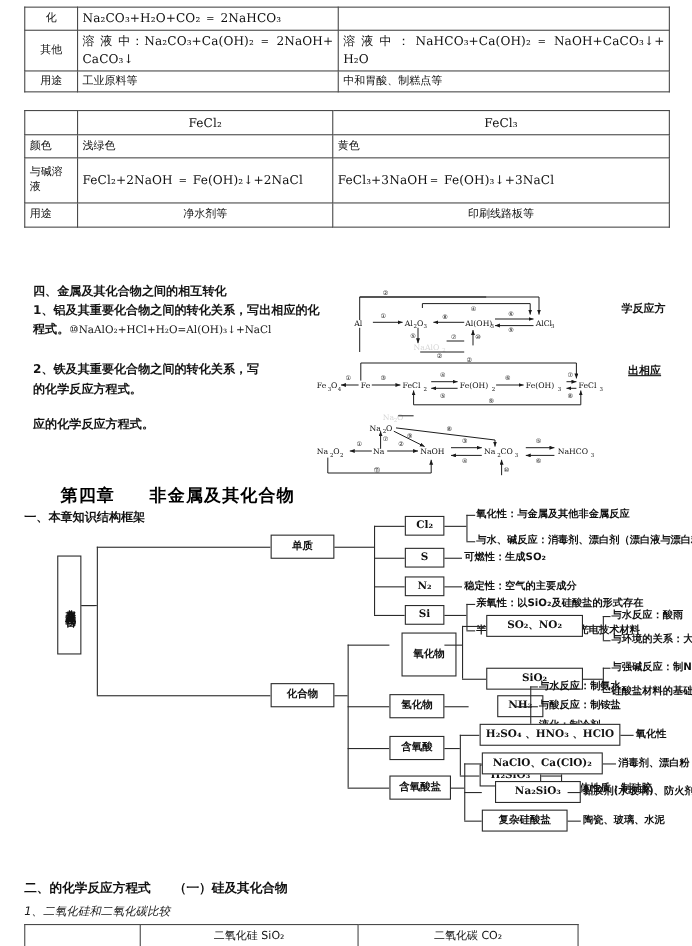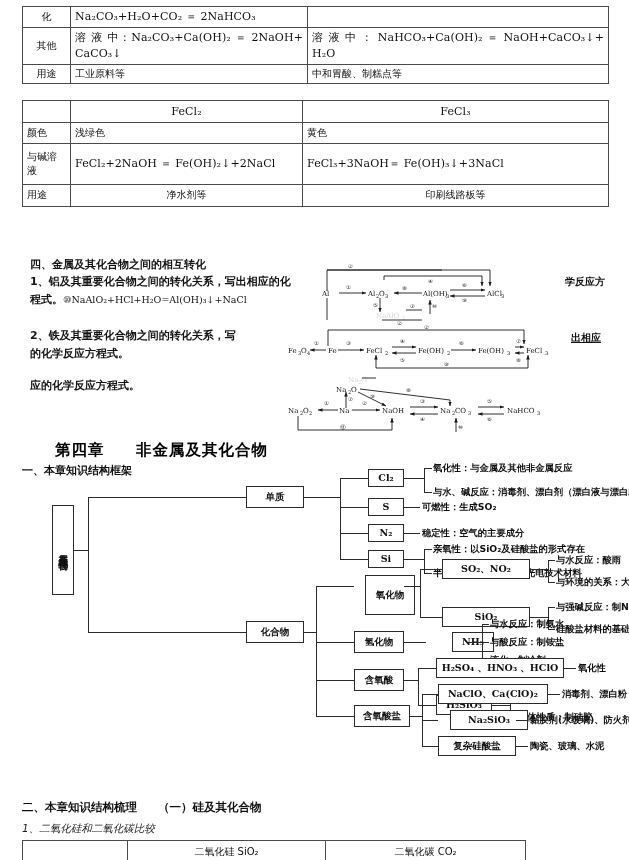--- a/index.html
+++ b/index.html
@@ -447,21 +447,21 @@
   <div class="node sci" style="left:438px;top:238px;width:78px;height:20px;margin-left:12px;">Na₂SiO₃</div>
   <div class="ln lnh" style="left:516px;top:248px;width:12px;"></div>
   <div class="leaf" style="left:530px;top:243px;">黏胶剂(水玻璃)、防火剂</div>
 
   <div class="ln lnh" style="left:422px;top:274px;width:16px;"></div>
   <div class="node" style="left:438px;top:264px;width:78px;height:20px;">复杂硅酸盐</div>
   <div class="ln lnh" style="left:516px;top:274px;width:12px;"></div>
   <div class="leaf" style="left:530px;top:269px;">陶瓷、玻璃、水泥</div>
 </div>
 
-<div class="abs sec-head" style="left:22px;top:800px;font-size:11.5px;">二、本章知识结构梳理</div>
+<div class="abs sec-head" style="left:22px;top:800px;font-size:11.5px;">二、的化学反应方程式</div>
 <div class="abs sec-head" style="left:158px;top:800px;font-size:11.5px;">（一）硅及其化合物</div>
 <div class="abs sub-head" style="left:22px;top:822px;font-style:italic;">1、二氧化硅和二氧化碳比较</div>
 
 <table class="doc abs" style="left:22px;top:840px;width:503px;">
   <colgroup>
       <col style="width:105px">
       <col style="width:198px">
       <col style="width:200px">
     </colgroup>
   <tbody>

